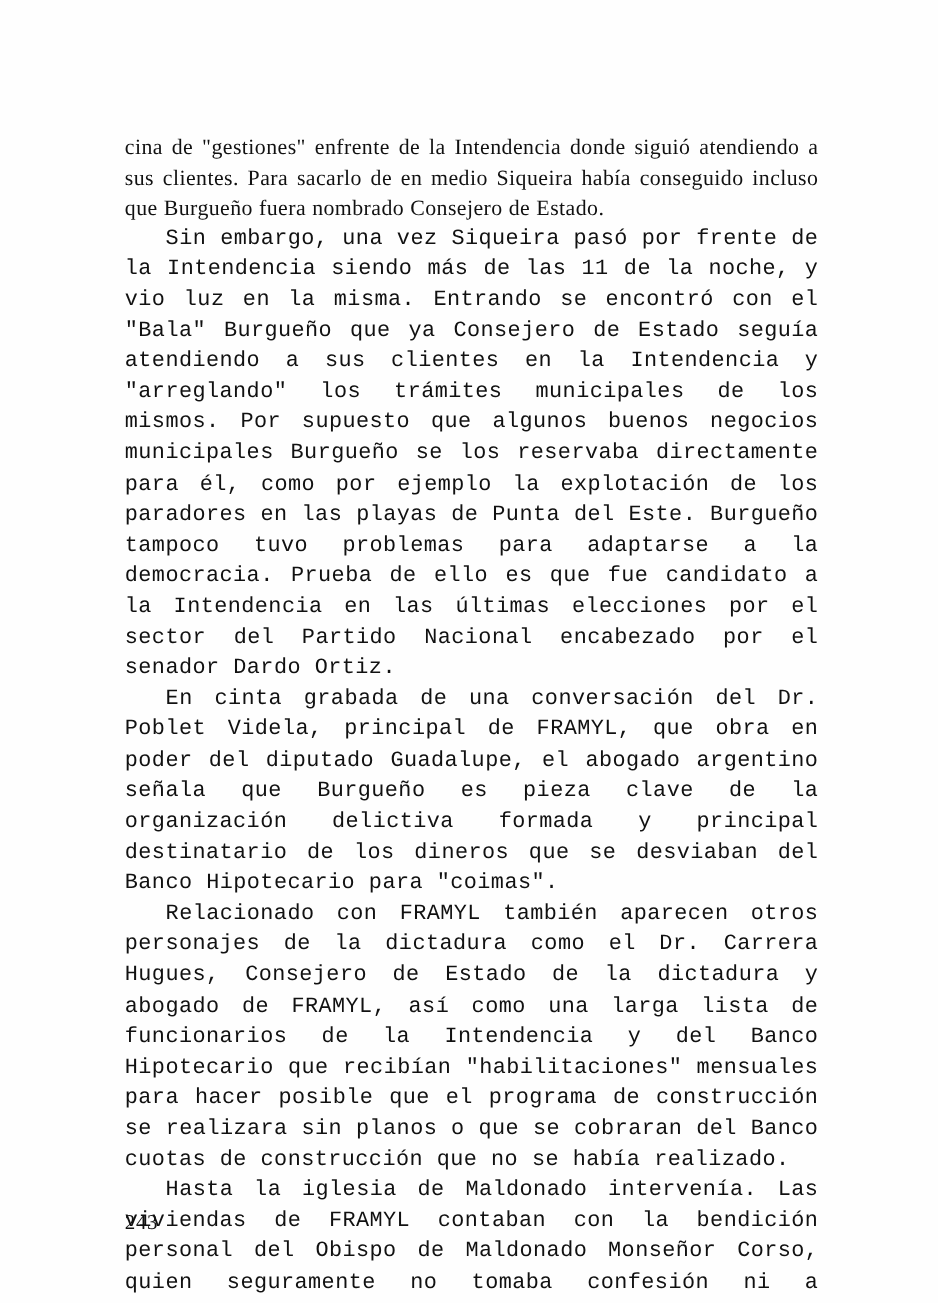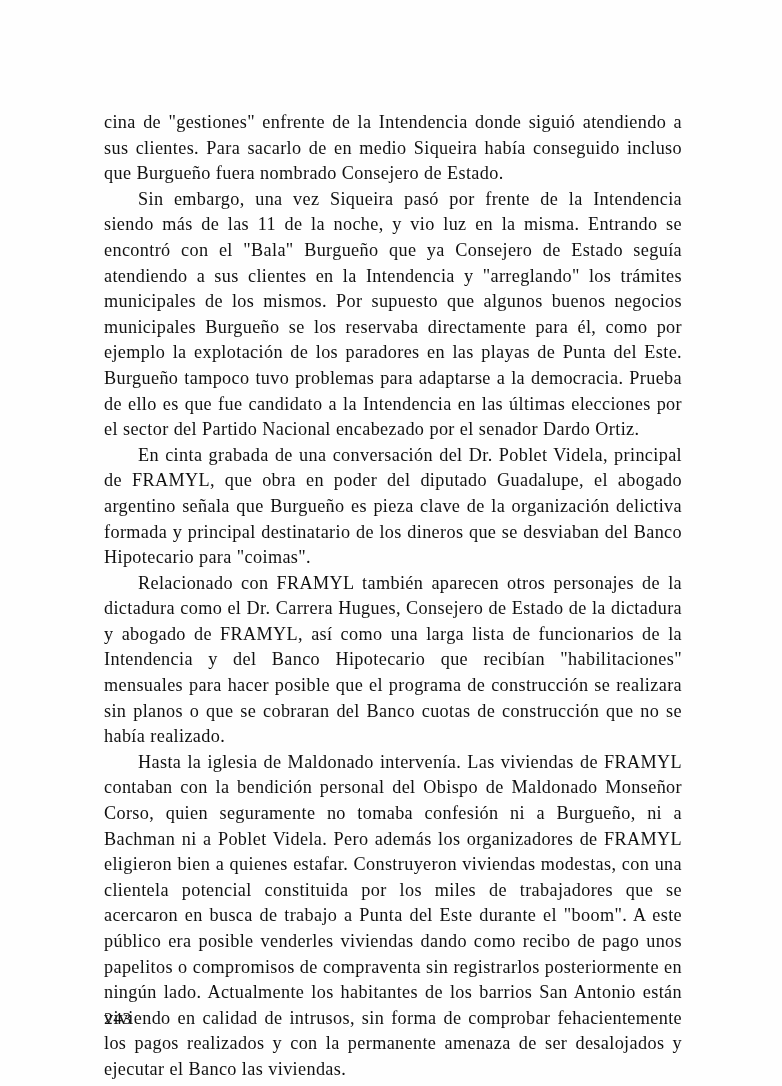--- a/index.html
+++ b/index.html
@@ -33,20 +33,21 @@
     margin: 0;
     font-size: 18.2px;
     line-height: 25.6px;
     text-align: justify;
     text-justify: inter-word;
     letter-spacing: 0.02em;
     word-spacing: 0.01em;
   }
   .para.indent {
     text-indent: 34px;
+    font-family: Liberation Mono, monospace;
   }
   .para + .para {
     margin-top: 0;
   }
   .page-number {
     position: absolute;
     left: 104px;
     top: 1008px;
     font-size: 17.5px;
     line-height: 20px;

